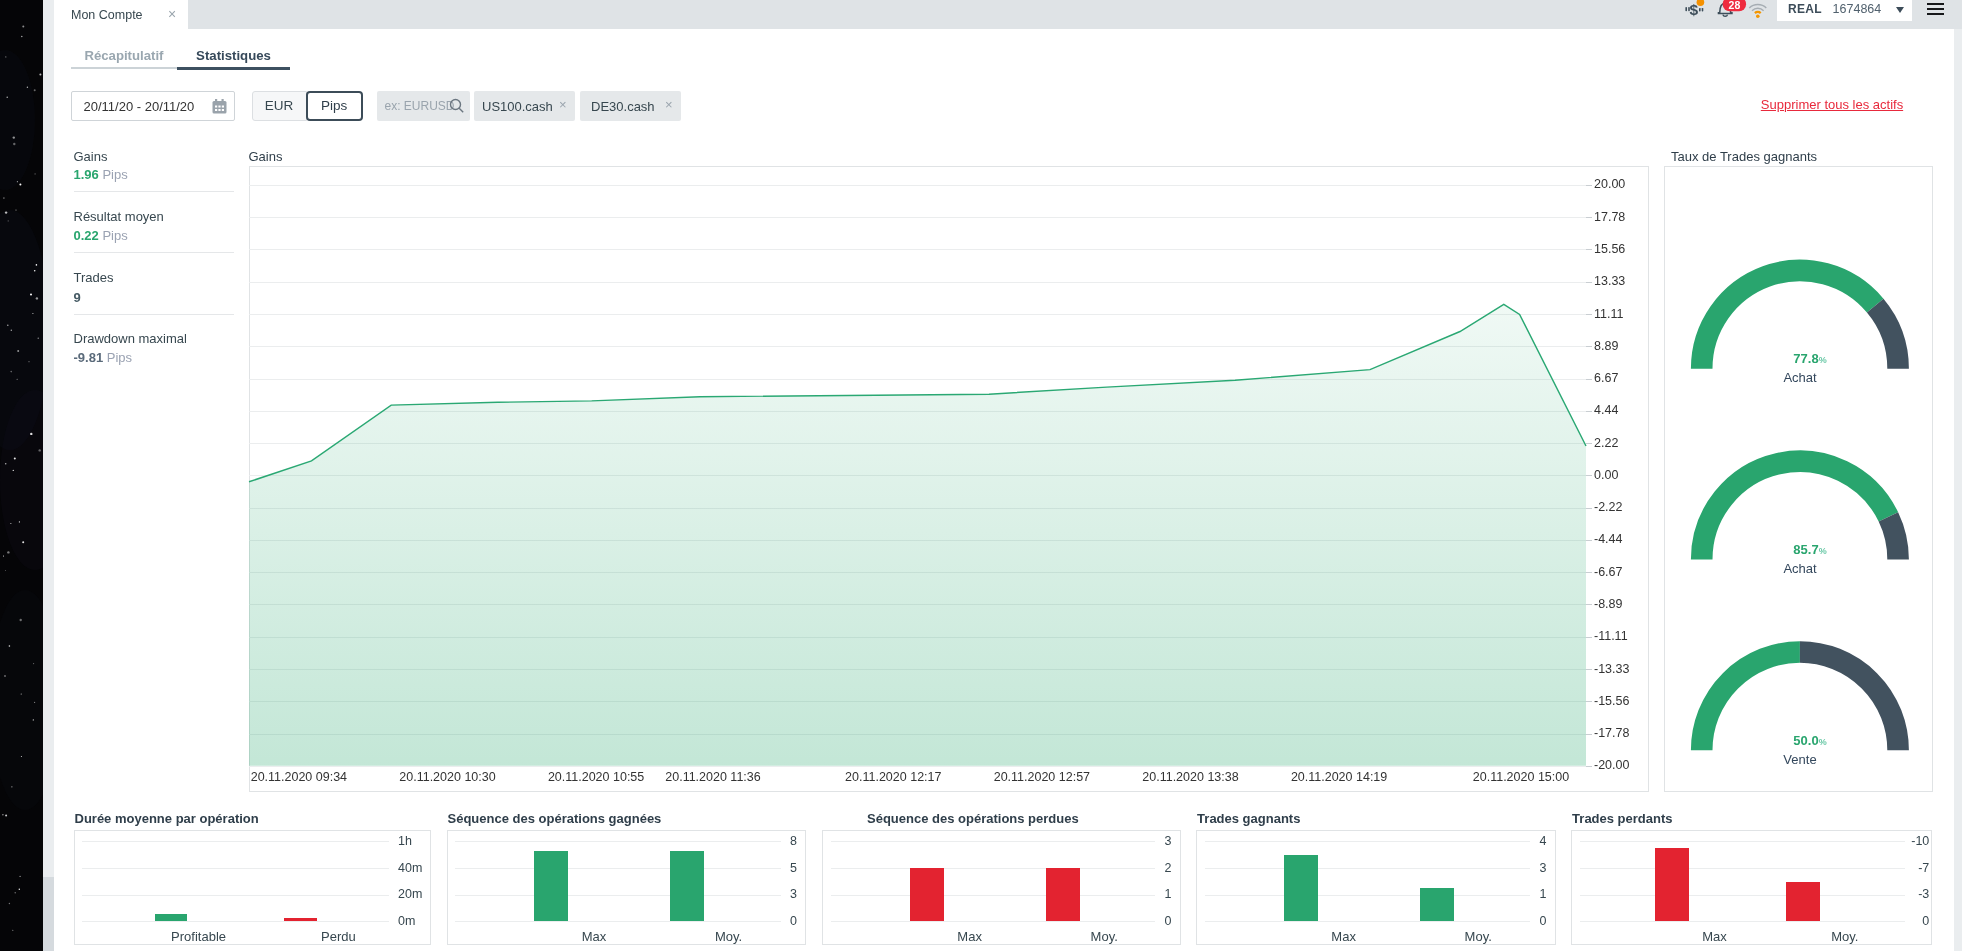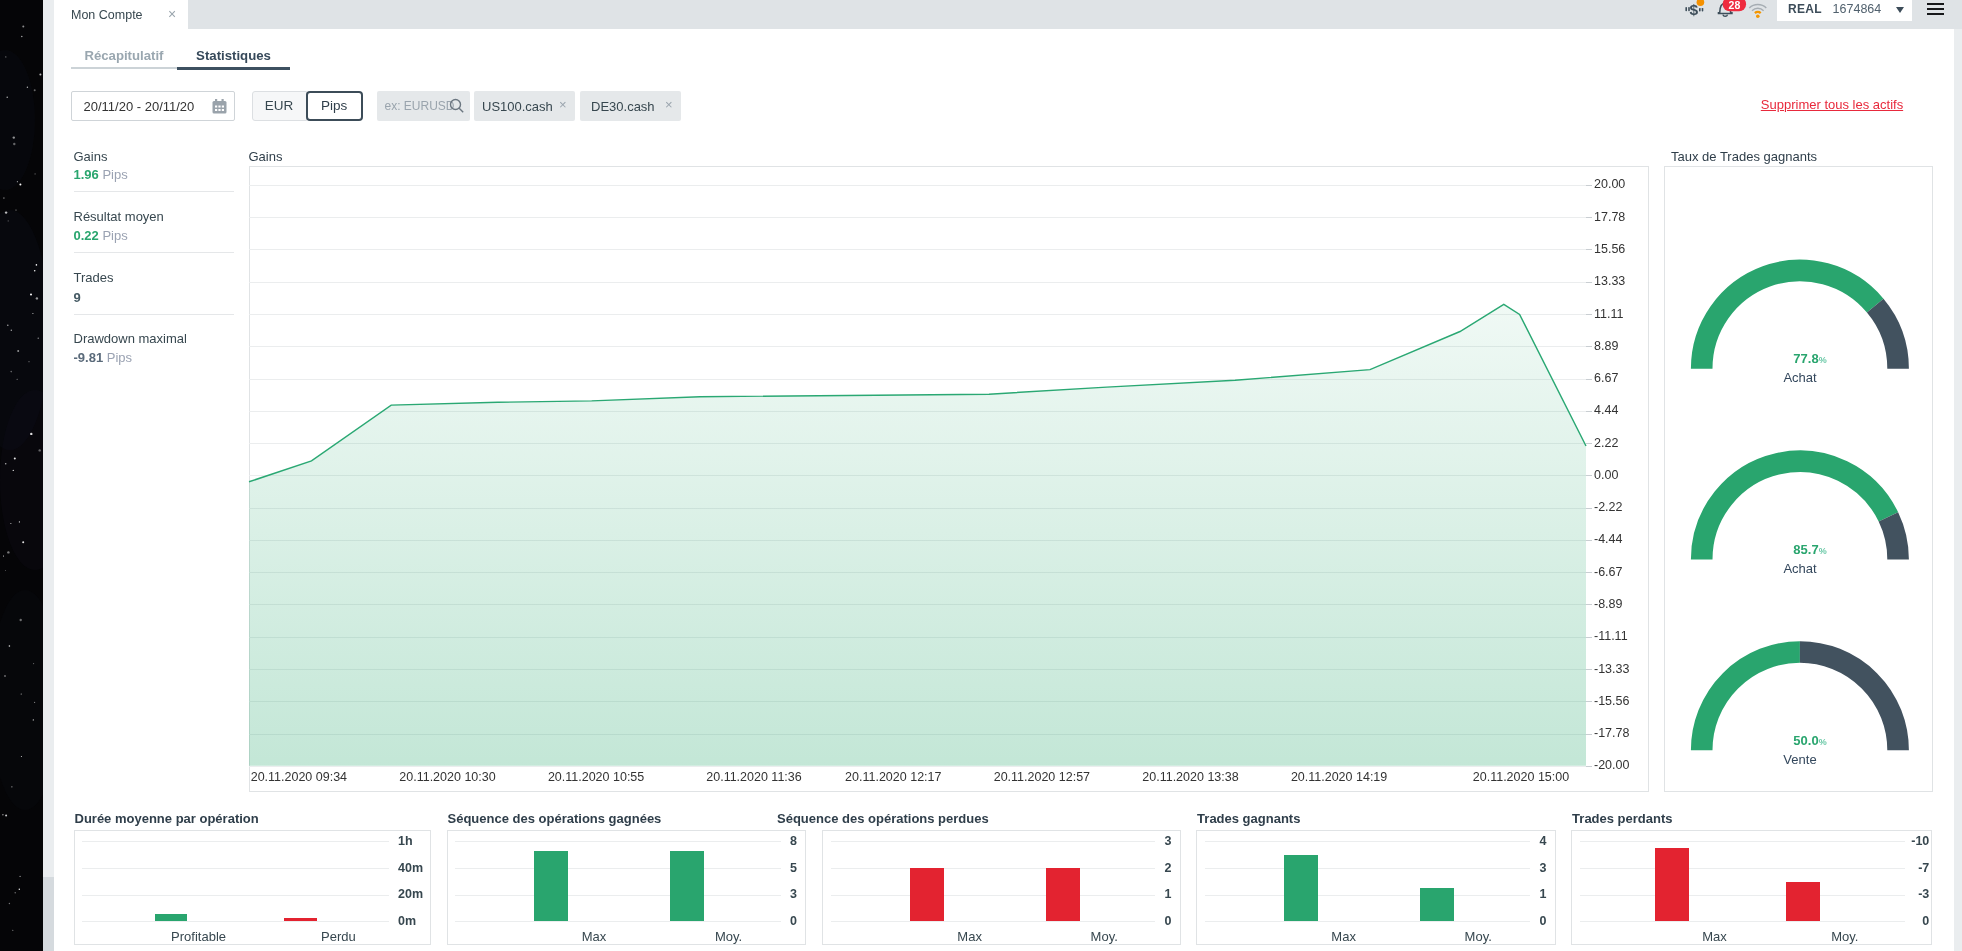--- a/index.html
+++ b/index.html
@@ -5,21 +5,21 @@
 html,body { width:1962px; height:951px; background:#fff; font-family:"Liberation Sans",sans-serif; overflow:hidden; position:relative; }
 .abs { position:absolute; }
 .hl { position:absolute; height:1px; background:#ebedee; }
 .ylab { position:absolute; left:1594px; font-size:12.5px; color:#333; height:15px; line-height:15px; }
 .xlab { position:absolute; top:770px; width:120px; text-align:center; font-size:12.5px; color:#333; }
 .gval { position:absolute; left:1714px; width:192px; text-align:center; font-size:13px; font-weight:bold; color:#29a56e; }
 .gval .pc { font-size:9px; color:#6cc9a8; font-weight:bold; }
 .glab { position:absolute; left:1714px; width:172px; text-align:center; font-size:13px; color:#33475c; }
 .btitle { position:absolute; top:811px; font-size:13px; color:#2f3e4a; font-weight:700; }
 .bcard { position:absolute; top:830px; height:115px; border:1px solid #e0e3e5; }
-.blab { position:absolute; font-size:12.5px; font-weight:700; color:#37474f; height:15px; line-height:15px; }
+.blab { position:absolute; font-size:12.5px; font-weight:400; color:#37474f; height:15px; line-height:15px; }
 .bcat { position:absolute; top:929px; width:110px; text-align:right; font-size:13px; color:#37474f; }
 .statlab { position:absolute; left:73.5px; font-size:13px; color:#37474f; }
 .statval { position:absolute; left:73.5px; font-size:13px; font-weight:bold; }
 .pips { color:#9aa2b2; font-weight:normal; }
 .divider { position:absolute; left:73.5px; width:160px; height:1px; background:#e5e7e9; }
 </style></head>
 <body>
 <svg width="43" height="951" style="position:absolute;left:0;top:0">
     <rect width="43" height="951" fill="#050507"></rect>
     <ellipse cx="10" cy="330" rx="40" ry="120" fill="#10142a" opacity="0.2"></ellipse>
@@ -221,21 +221,21 @@
 <div class="ylab" style="top:564.6px">-6.67</div>
 <div class="ylab" style="top:596.9px">-8.89</div>
 <div class="ylab" style="top:629.2px">-11.11</div>
 <div class="ylab" style="top:661.5px">-13.33</div>
 <div class="ylab" style="top:693.7px">-15.56</div>
 <div class="ylab" style="top:726.0px">-17.78</div>
 <div class="ylab" style="top:758.3px">-20.00</div>
 <div class="xlab" style="left:238.9px">20.11.2020 09:34</div>
 <div class="xlab" style="left:387.5px">20.11.2020 10:30</div>
 <div class="xlab" style="left:536.1px">20.11.2020 10:55</div>
-<div class="xlab" style="left:694px">20.11.2020 11:36</div>
+<div class="xlab" style="left:653px">20.11.2020 11:36</div>
 <div class="xlab" style="left:833.3px">20.11.2020 12:17</div>
 <div class="xlab" style="left:981.9px">20.11.2020 12:57</div>
 <div class="xlab" style="left:1130.5px">20.11.2020 13:38</div>
 <div class="xlab" style="left:1279.1px">20.11.2020 14:19</div>
 <div class="xlab" style="left:1461px">20.11.2020 15:00</div>
 <svg width="1962" height="951" style="position:absolute;left:0;top:0;pointer-events:none">
 <defs>
       <linearGradient id="ag" x1="0" y1="0" x2="0" y2="1">
 <stop offset="0" stop-color="rgba(41,168,110,0.07)"></stop>
         <stop offset="1" stop-color="rgba(41,168,110,0.28)"></stop>
@@ -283,21 +283,21 @@
 <div class="hl" style="left:455.0px;top:868.0px;width:326.0px"></div>
 <div class="blab" style="left:790.0px;top:860.5px">5</div>
 <div class="hl" style="left:455.0px;top:894.6px;width:326.0px"></div>
 <div class="blab" style="left:790.0px;top:887.1px">3</div>
 <div class="hl" style="left:455.0px;top:921.3px;width:326.0px"></div>
 <div class="blab" style="left:790.0px;top:913.8px">0</div>
 <div style="position:absolute;left:534.4px;top:850.7px;width:34.0px;height:70.6px;background:#29a56e"></div>
 <div style="position:absolute;left:670.1px;top:850.7px;width:34.0px;height:70.6px;background:#29a56e"></div>
 <div class="bcat" style="left:496.3px">Max</div>
 <div class="bcat" style="left:632.2px">Moy.</div>
-<div class="btitle" style="left:777px">Séquence des opérations perdues</div>
+<div class="btitle" style="left:867px">Séquence des opérations perdues</div>
 <div class="bcard" style="left:822.4px;width:358.9px"></div>
 <div class="hl" style="left:830.6px;top:841.4px;width:324.9px"></div>
 <div class="blab" style="left:1164.5px;top:833.9px">3</div>
 <div class="hl" style="left:830.6px;top:868.0px;width:324.9px"></div>
 <div class="blab" style="left:1164.5px;top:860.5px">2</div>
 <div class="hl" style="left:830.6px;top:894.6px;width:324.9px"></div>
 <div class="blab" style="left:1164.5px;top:887.1px">1</div>
 <div class="hl" style="left:830.6px;top:921.3px;width:324.9px"></div>
 <div class="blab" style="left:1164.5px;top:913.8px">0</div>
 <div style="position:absolute;left:909.9px;top:868.1px;width:34.0px;height:53.2px;background:#e32330"></div>

